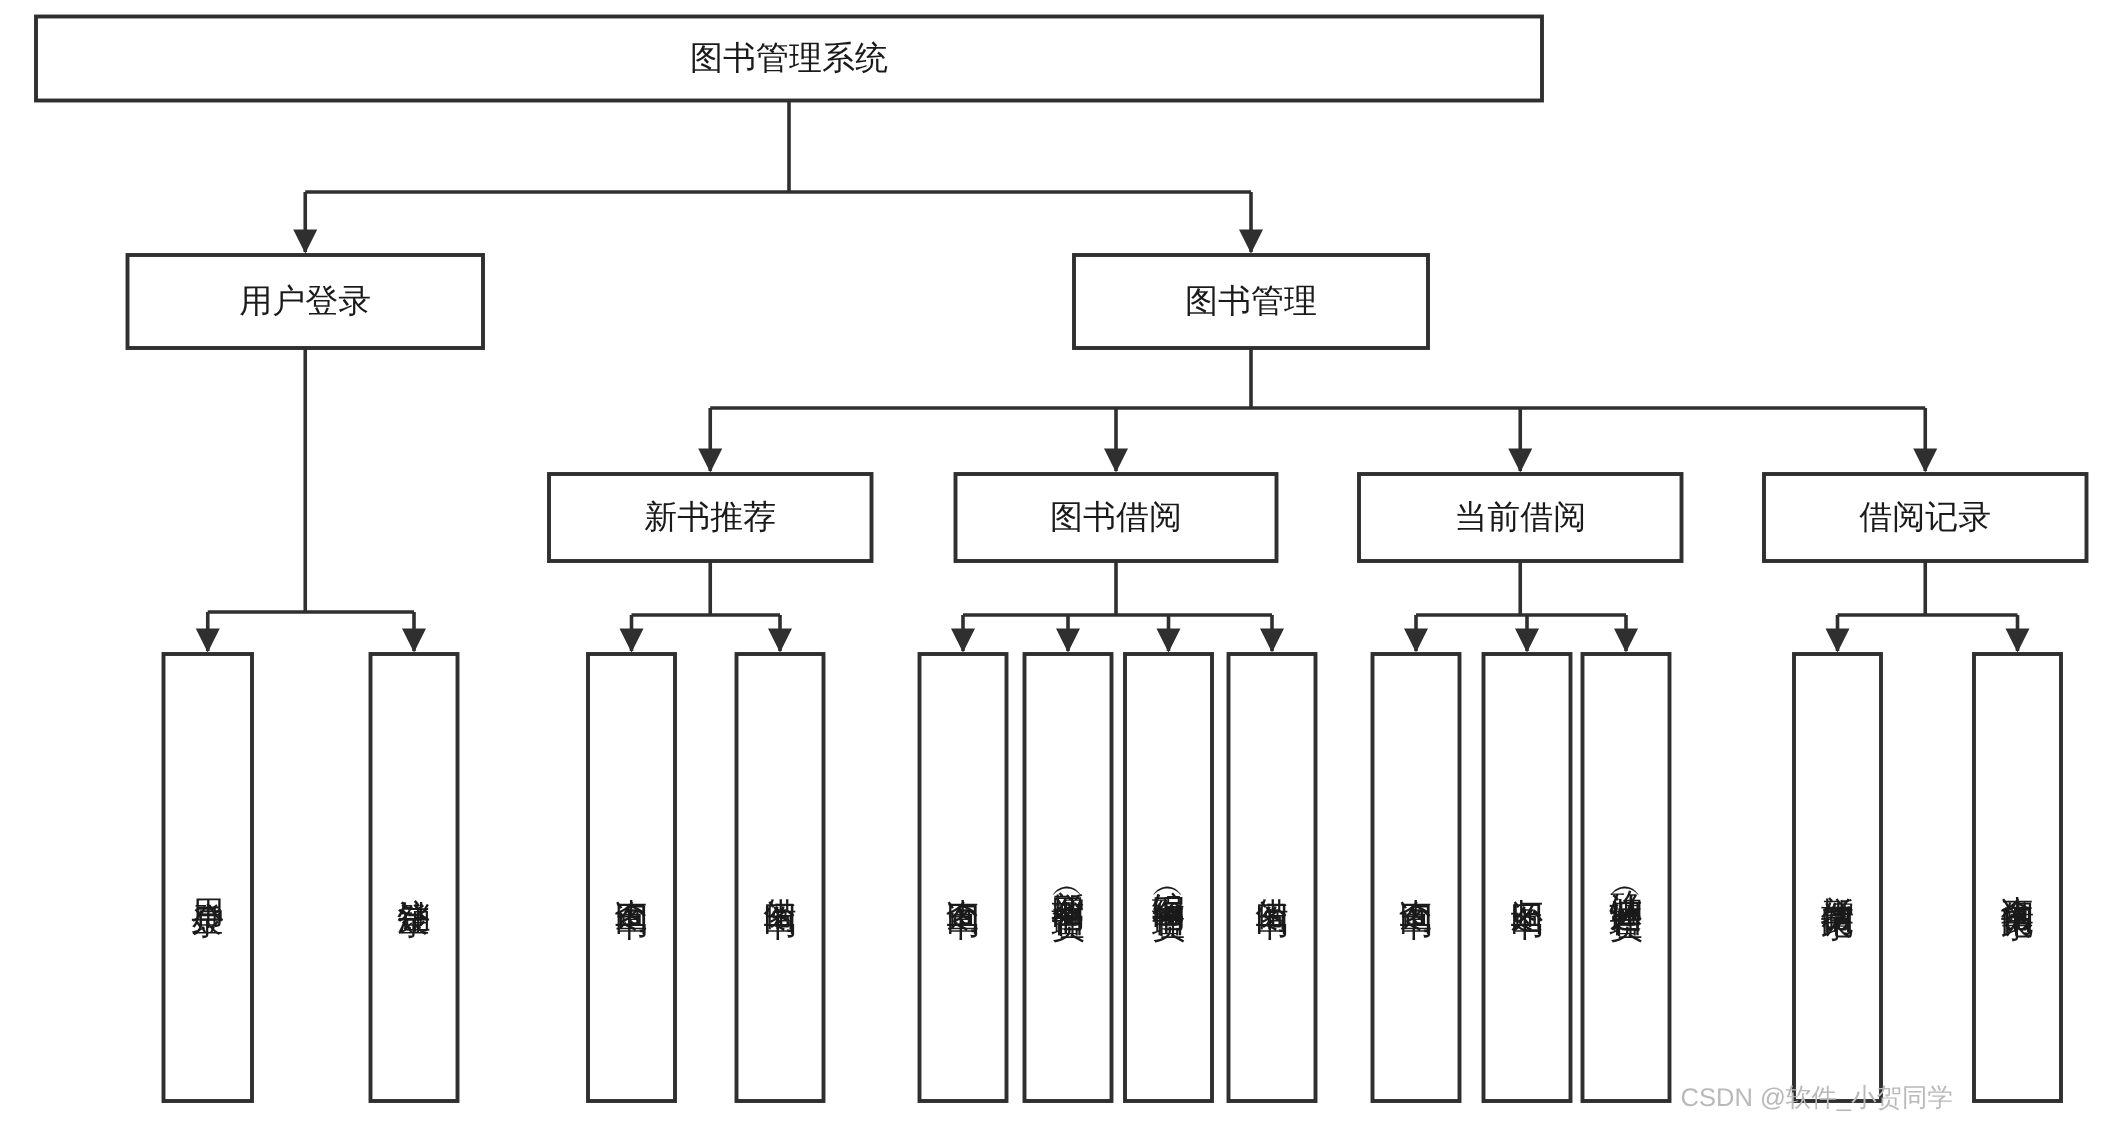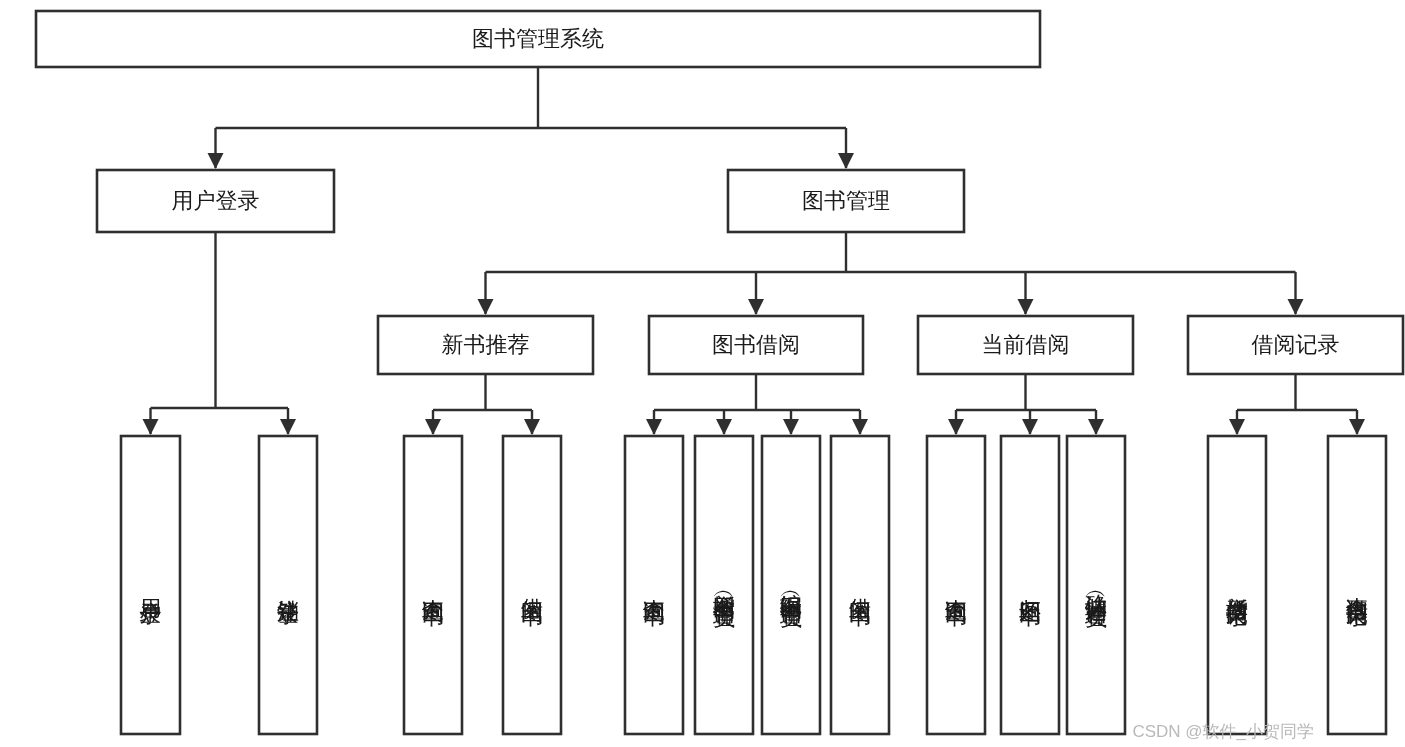--- a/index.html
+++ b/index.html
@@ -9,21 +9,21 @@
   }
   body {
     width: 1405px;
     height: 747px;
     font-family: "Liberation Sans", "DejaVu Sans", sans-serif;
     overflow: hidden;
     position: relative;
   }
   #diagram-root {
     position: absolute;
-    left: 16px;
+    left: 4px;
     top: 0;
     width: 1306px;
     height: 747px;
   }
   .node-box {
     fill: #ffffff;
     stroke: #2f2f2f;
     stroke-width: 2.6;
   }
   .node-label {

